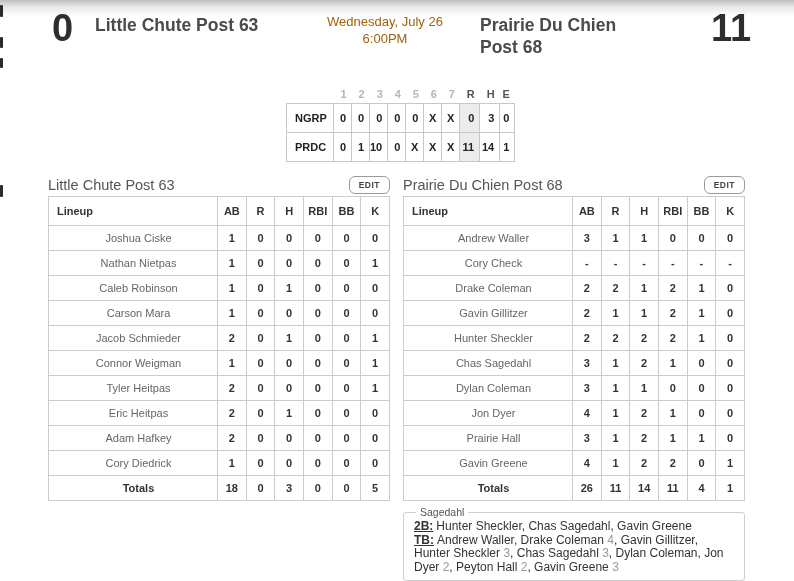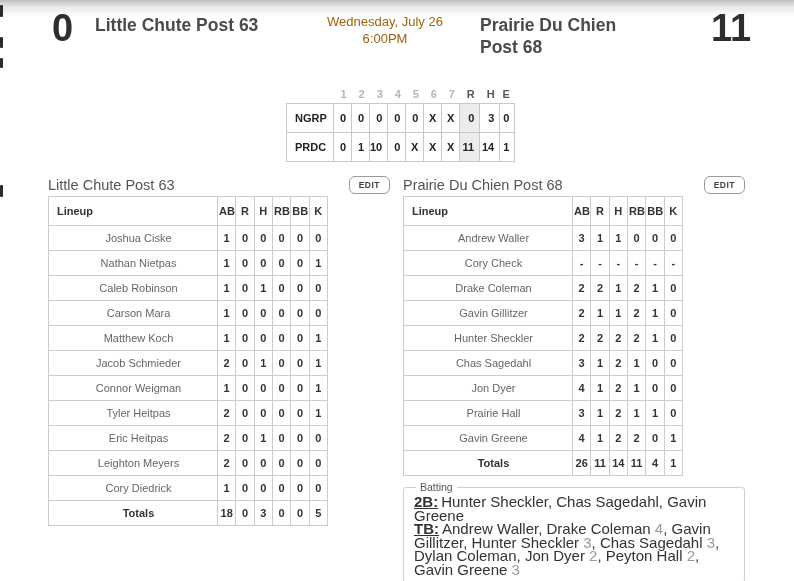--- a/index.html
+++ b/index.html
@@ -60,36 +60,36 @@
   .box-title-row {
     height: 18px; margin-bottom: 2px;
     display: flex; justify-content: space-between; align-items: center;
   }
   .box-title { font-size: 14.5px; color: #555; }
   .edit-btn {
     background: #fff; border: 1px solid #9a9a9a; border-radius: 6px;
     font-family: inherit; font-size: 8.5px; font-weight: 700; letter-spacing: 0.5px;
     color: #444; padding: 4px 9px; line-height: 1; cursor: pointer;
   }
-  .box-table { border-collapse: collapse; table-layout: fixed; width: 280px; background: #fff; }
+  .box-table { border-collapse: collapse; table-layout: fixed; width: 342px; background: #fff; }
   .box-table th, .box-table td { border: 1px solid #cccccc; font-size: 11px; overflow: hidden; white-space: nowrap; }
   .box-table thead th { height: 26px; font-weight: 700; color: #333; text-align: center; }
   .box-table thead th.col-name-h { text-align: left; padding-left: 8px; }
   .box-table tbody tr { height: 25px; }
   .box-table td.name-cell { text-align: center; padding-left: 12px; color: #666; font-weight: 400; }
   .box-table td.stat-cell { text-align: center; font-weight: 700; color: #333; }
   .box-table tr.totals-row td.name-cell { color: #333; font-weight: 700; }
 
   
   .batting {
     margin: 5px 0 0 0; padding: 2px 10px 6px 10px;
     border: 1px solid #cfcfcf; border-radius: 3px;
   }
   .batting legend { font-size: 10.5px; color: #555; padding: 0 4px; margin-left: 2px; }
-  .bat-line { font-size: 15px; color: #333; line-height: 13.5px; }
+  .bat-line { font-size: 12px; color: #333; line-height: 13.5px; }
   .bat-label { font-weight: 700; text-decoration: underline; }
   .bat-text { margin-left: 3px; }
   .bat-num { color: #999; }
 </style>
 </head>
 <body>
 
 <div class="top-shade"></div>
 <div class="edge-mark" style="top:5px;height:12px;"></div>
 <div class="edge-mark" style="top:37px;height:11px;"></div>
@@ -217,29 +217,20 @@
         <tr>
           <td class="name-cell">Carson Mara</td>
           <td class="stat-cell">1</td>
           <td class="stat-cell">0</td>
           <td class="stat-cell">0</td>
           <td class="stat-cell">0</td>
           <td class="stat-cell">0</td>
           <td class="stat-cell">0</td>
         </tr>
         <tr>
-          <td class="name-cell">Matthew Koch</td>
-          <td class="stat-cell">1</td>
-          <td class="stat-cell">0</td>
-          <td class="stat-cell">0</td>
-          <td class="stat-cell">0</td>
-          <td class="stat-cell">0</td>
-          <td class="stat-cell">1</td>
-        </tr>
-        <tr>
           <td class="name-cell">Jacob Schmieder</td>
           <td class="stat-cell">2</td>
           <td class="stat-cell">0</td>
           <td class="stat-cell">1</td>
           <td class="stat-cell">0</td>
           <td class="stat-cell">0</td>
           <td class="stat-cell">1</td>
         </tr>
         <tr>
           <td class="name-cell">Connor Weigman</td>
@@ -262,21 +253,21 @@
         <tr>
           <td class="name-cell">Eric Heitpas</td>
           <td class="stat-cell">2</td>
           <td class="stat-cell">0</td>
           <td class="stat-cell">1</td>
           <td class="stat-cell">0</td>
           <td class="stat-cell">0</td>
           <td class="stat-cell">0</td>
         </tr>
         <tr>
-          <td class="name-cell">Leighton Meyers</td>
+          <td class="name-cell">Adam Hafkey</td>
           <td class="stat-cell">2</td>
           <td class="stat-cell">0</td>
           <td class="stat-cell">0</td>
           <td class="stat-cell">0</td>
           <td class="stat-cell">0</td>
           <td class="stat-cell">0</td>
         </tr>
         <tr>
           <td class="name-cell">Cory Diedrick</td>
           <td class="stat-cell">1</td>
@@ -366,20 +357,29 @@
         <tr>
           <td class="name-cell">Chas Sagedahl</td>
           <td class="stat-cell">3</td>
           <td class="stat-cell">1</td>
           <td class="stat-cell">2</td>
           <td class="stat-cell">1</td>
           <td class="stat-cell">0</td>
           <td class="stat-cell">0</td>
         </tr>
         <tr>
+          <td class="name-cell">Dylan Coleman</td>
+          <td class="stat-cell">3</td>
+          <td class="stat-cell">1</td>
+          <td class="stat-cell">1</td>
+          <td class="stat-cell">0</td>
+          <td class="stat-cell">0</td>
+          <td class="stat-cell">0</td>
+        </tr>
+        <tr>
           <td class="name-cell">Jon Dyer</td>
           <td class="stat-cell">4</td>
           <td class="stat-cell">1</td>
           <td class="stat-cell">2</td>
           <td class="stat-cell">1</td>
           <td class="stat-cell">0</td>
           <td class="stat-cell">0</td>
         </tr>
         <tr>
           <td class="name-cell">Prairie Hall</td>
@@ -404,19 +404,19 @@
           <td class="stat-cell">26</td>
           <td class="stat-cell">11</td>
           <td class="stat-cell">14</td>
           <td class="stat-cell">11</td>
           <td class="stat-cell">4</td>
           <td class="stat-cell">1</td>
         </tr>
       </tbody>
   </table>
   <fieldset class="batting">
-    <legend>Batting</legend>
+    <legend>Sagedahl</legend>
     <div class="bat-lines">
         <div class="bat-line"><span class="bat-label">2B:</span><span class="bat-text"><span>Hunter Sheckler, Chas Sagedahl, Gavin Greene</span></span></div>
         <div class="bat-line"><span class="bat-label">TB:</span><span class="bat-text"><span>Andrew Waller, Drake Coleman </span><span class="bat-num">4</span><span>, Gavin Gillitzer, Hunter Sheckler </span><span class="bat-num">3</span><span>, Chas Sagedahl </span><span class="bat-num">3</span><span>, Dylan Coleman, Jon Dyer </span><span class="bat-num">2</span><span>, Peyton Hall </span><span class="bat-num">2</span><span>, Gavin Greene </span><span class="bat-num">3</span><span></span></span></div>
       </div>
   </fieldset>
 </section>
 
 </body></html>

